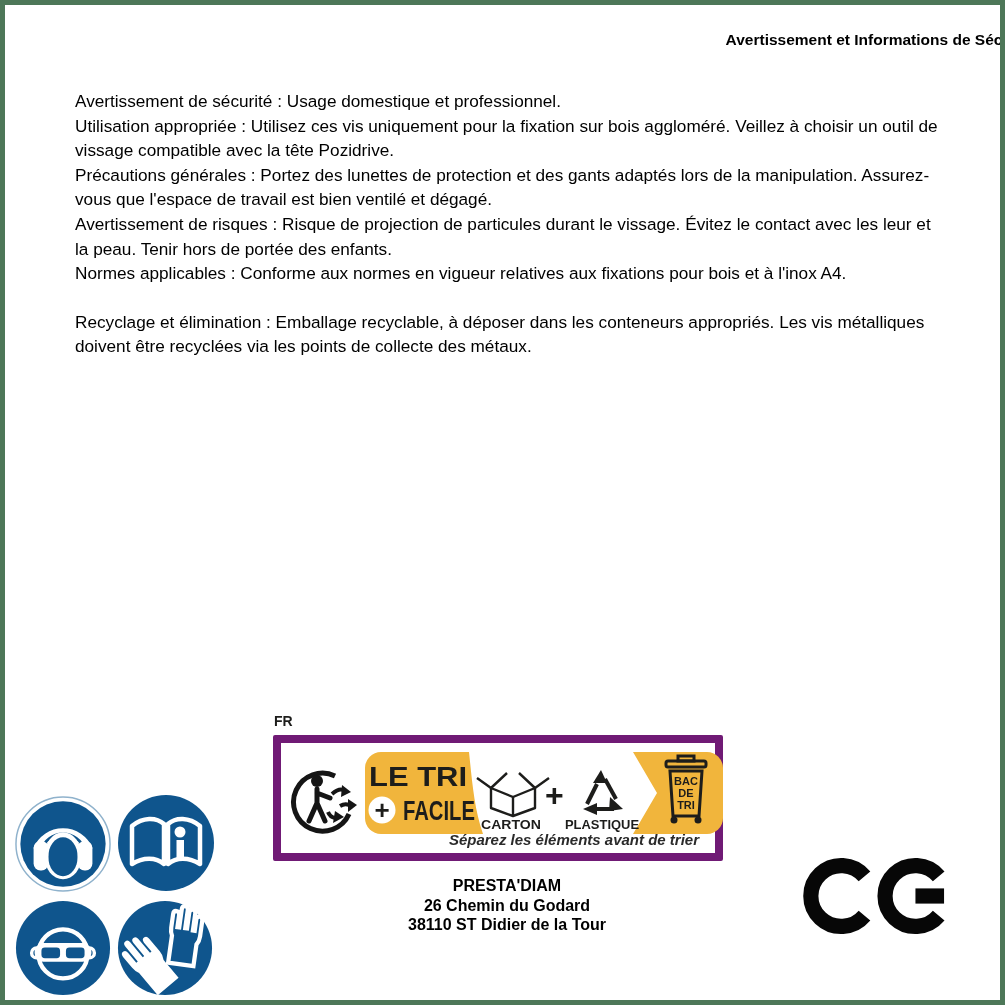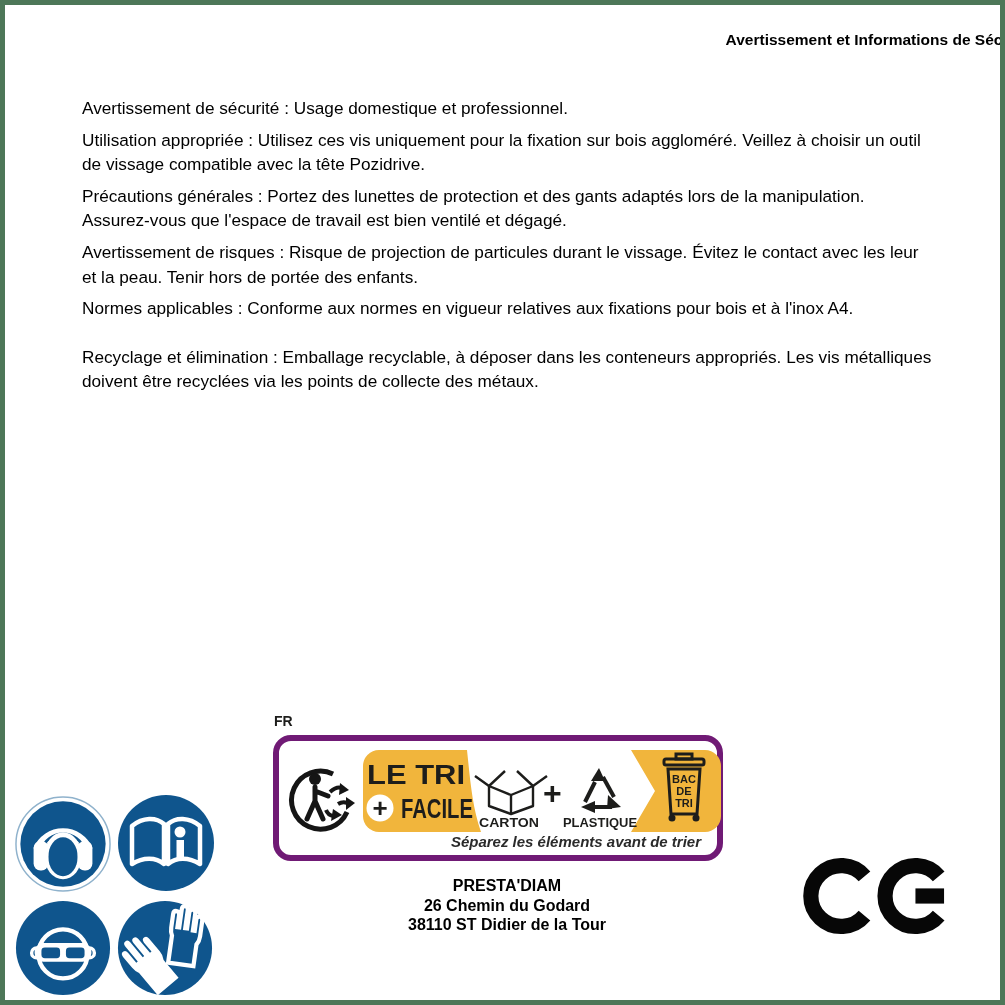--- a/index.html
+++ b/index.html
@@ -9,29 +9,29 @@
     font-family:"Liberation Sans",sans-serif;color:#000;
   }
   .title{
     position:absolute;top:26px;left:0;width:100%;text-align:right;
     font-size:15.5px;font-weight:bold;margin-left:36px;
   }
   .body-text{
     position:absolute;top:84px;left:70px;width:864px;
     font-size:17.2px;line-height:24.6px;
   }
-  .body-text p{margin:7px;}
+  .body-text p{margin:0;}
   .body-text p.recycle{margin-top:24px;}
   .fr-label{
     position:absolute;left:269px;top:708px;
     font-size:14px;font-weight:bold;color:#1d1d1b;text-align:center;
   }
   .tri-badge{
     position:absolute;left:268px;top:730px;width:450px;height:126px;
-    box-sizing:border-box;border:6px solid #701a75;border-radius:18px;background:#fff;
+    box-sizing:border-box;border:8px solid #701a75;border-radius:2px;background:#fff;
   }
   .triman{position:absolute;left:8px;top:12px;}
   .banner{position:absolute;left:84px;top:9px;}
   .tri-caption{
     position:absolute;right:16px;bottom:5px;
     font-size:15px;font-style:italic;font-weight:700;color:#2a2a2a;
   }
   .picto{position:absolute;}
   .contact{
     position:absolute;left:141px;top:871px;width:722px;text-align:center;

